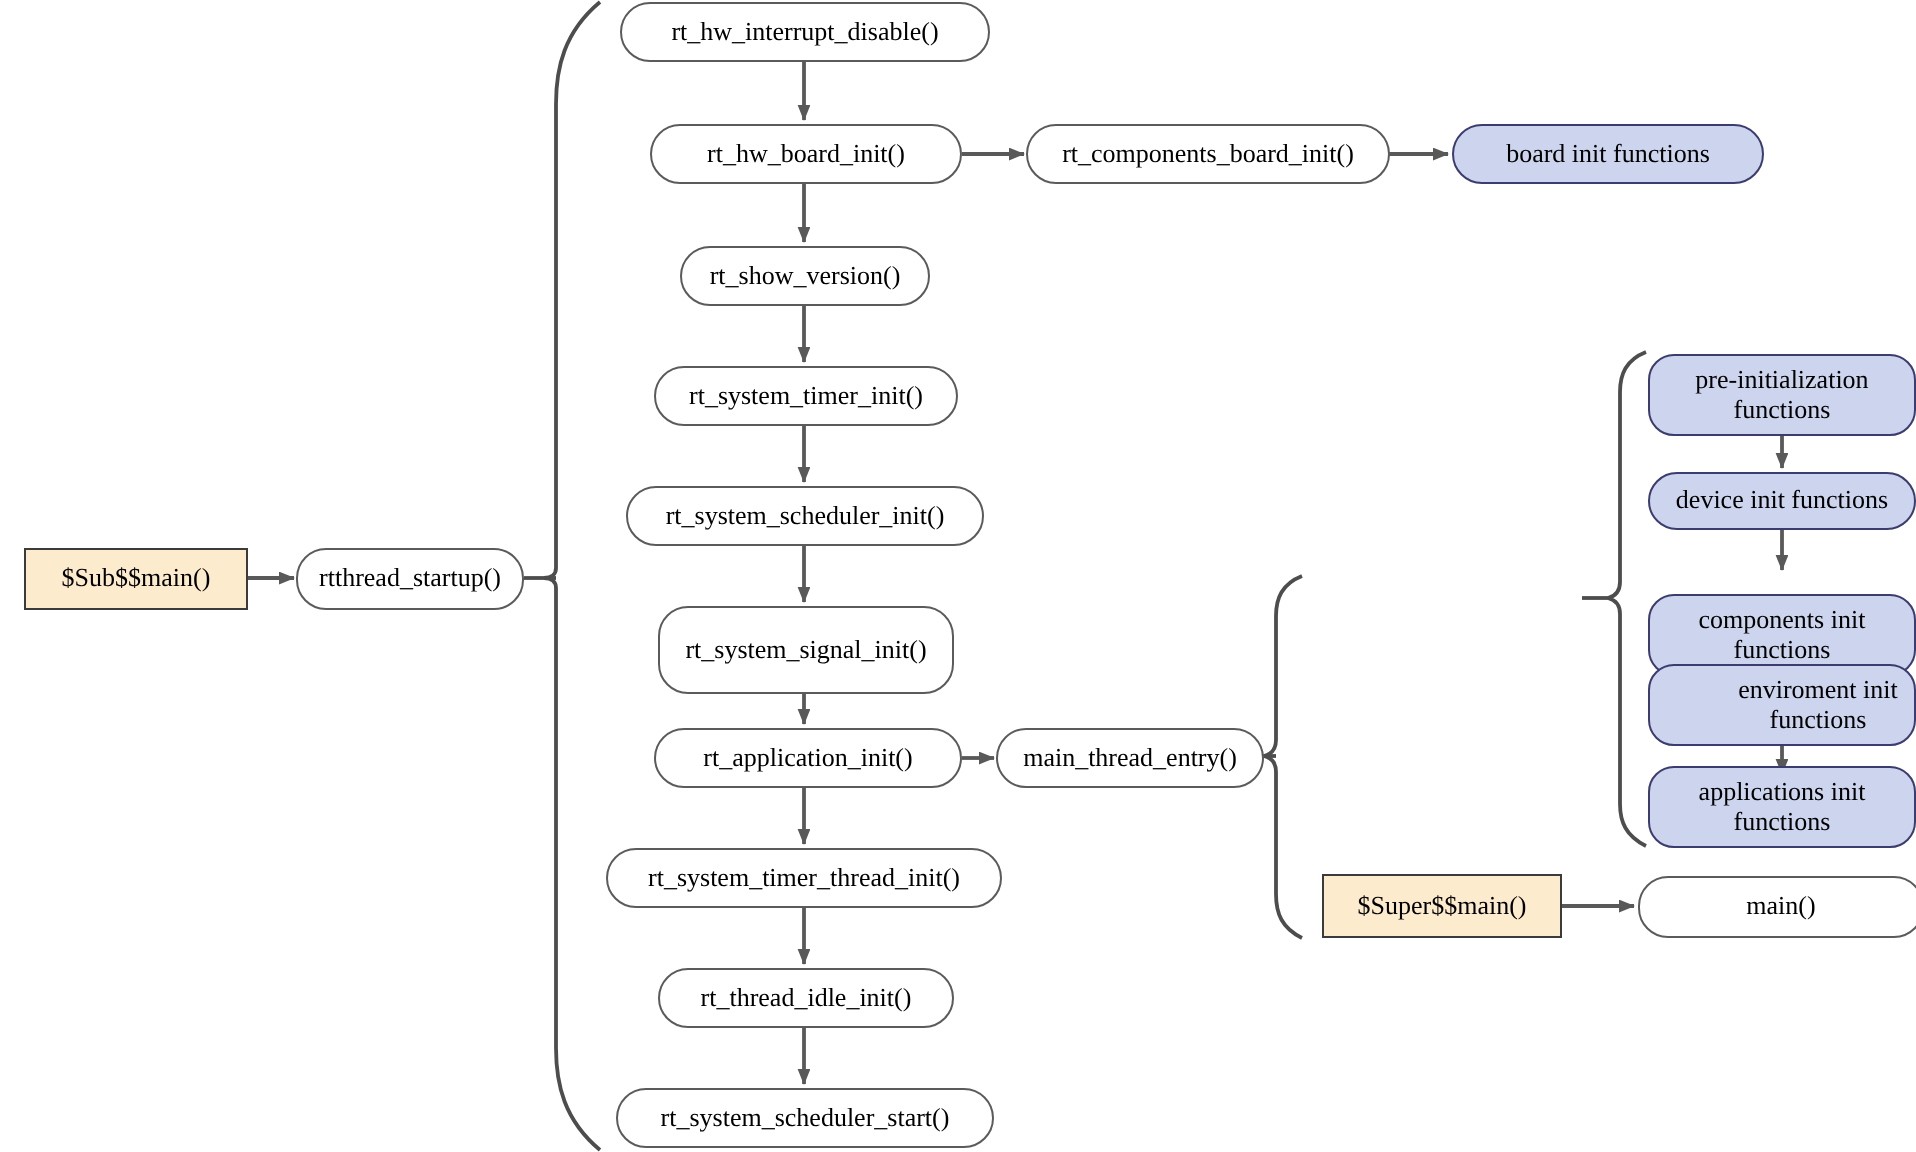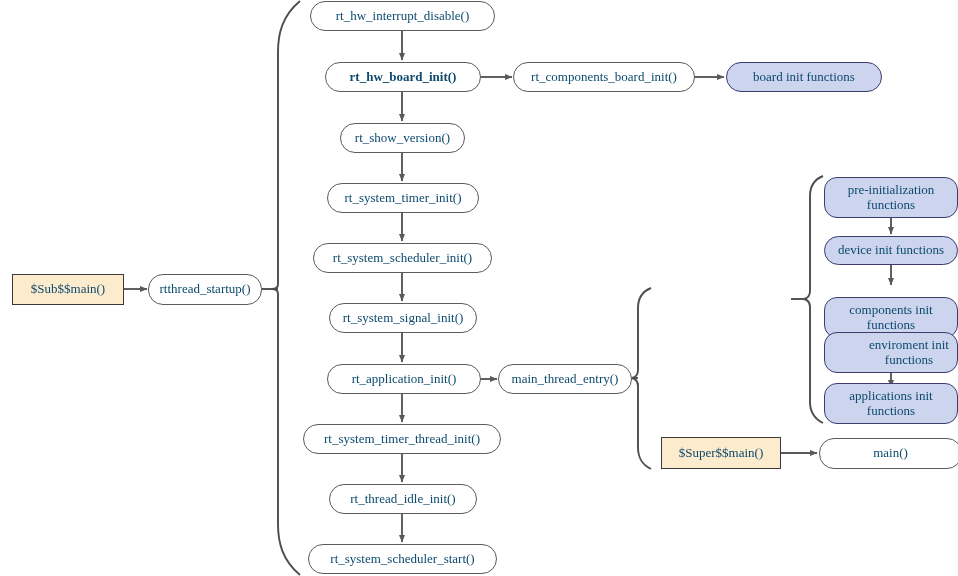--- a/index.html
+++ b/index.html
@@ -12,21 +12,21 @@
   #stage{position:relative;width:958px;height:576px;}
 
   
   .node{
     position:absolute;
     box-sizing:border-box;
     display:flex;align-items:center;justify-content:center;
     text-align:center;
     font-size:13px;
     line-height:1.12;
-    color:#0c4a6e;
+    color:#000000;
     border:1px solid #5b5b5b;
     background:#ffffff;
     border-radius:15px;
     white-space:pre-line;
     padding:0 4px;
   }
   .node.blue{
     background:#ccd4ee;
     border:1px solid #3c3c6e;
   }
@@ -96,25 +96,25 @@
                M804,299 C808,300 810,303 810,307 L810,402 C810,411 813,418 823,423"></path>
       <line x1="791" y1="299" x2="804" y2="299"></line>
     </g>
   </svg>
 
   <div class="node tan" style="left:12px;top:274px;width:112px;height:31px;">$Sub$$main()</div>
 
   <div class="node" style="left:148px;top:274px;width:114px;height:31px;">rtthread_startup()</div>
 
   <div class="node" style="left:310px;top:1px;width:185px;height:30px;">rt_hw_interrupt_disable()</div>
-  <div class="node" style="left:325px;top:62px;width:156px;height:30px;font-weight:bold;">rt_hw_board_init()</div>
+  <div class="node" style="left:325px;top:62px;width:156px;height:30px;">rt_hw_board_init()</div>
   <div class="node" style="left:340px;top:123px;width:125px;height:30px;">rt_show_version()</div>
   <div class="node" style="left:327px;top:183px;width:152px;height:30px;">rt_system_timer_init()</div>
   <div class="node" style="left:313px;top:243px;width:179px;height:30px;">rt_system_scheduler_init()</div>
-  <div class="node" style="left:329px;top:303px;width:148px;height:30px;">rt_system_signal_init()</div>
+  <div class="node" style="left:329px;top:303px;width:148px;height:44px;">rt_system_signal_init()</div>
   <div class="node" style="left:327px;top:364px;width:154px;height:30px;text-align:right;">rt_application_init()</div>
   <div class="node" style="left:303px;top:424px;width:198px;height:30px;">rt_system_timer_thread_init()</div>
   <div class="node" style="left:329px;top:484px;width:148px;height:30px;">rt_thread_idle_init()</div>
   <div class="node" style="left:308px;top:544px;width:189px;height:30px;">rt_system_scheduler_start()</div>
 
   <div class="node" style="left:513px;top:62px;width:182px;height:30px;">rt_components_board_init()</div>
   <div class="node blue" style="left:726px;top:62px;width:156px;height:30px;">board init functions</div>
 
   <div class="node" style="left:498px;top:364px;width:134px;height:30px;">main_thread_entry()</div>
   <div class="node tan" style="left:661px;top:437px;width:120px;height:32px;">$Super$$main()</div>

